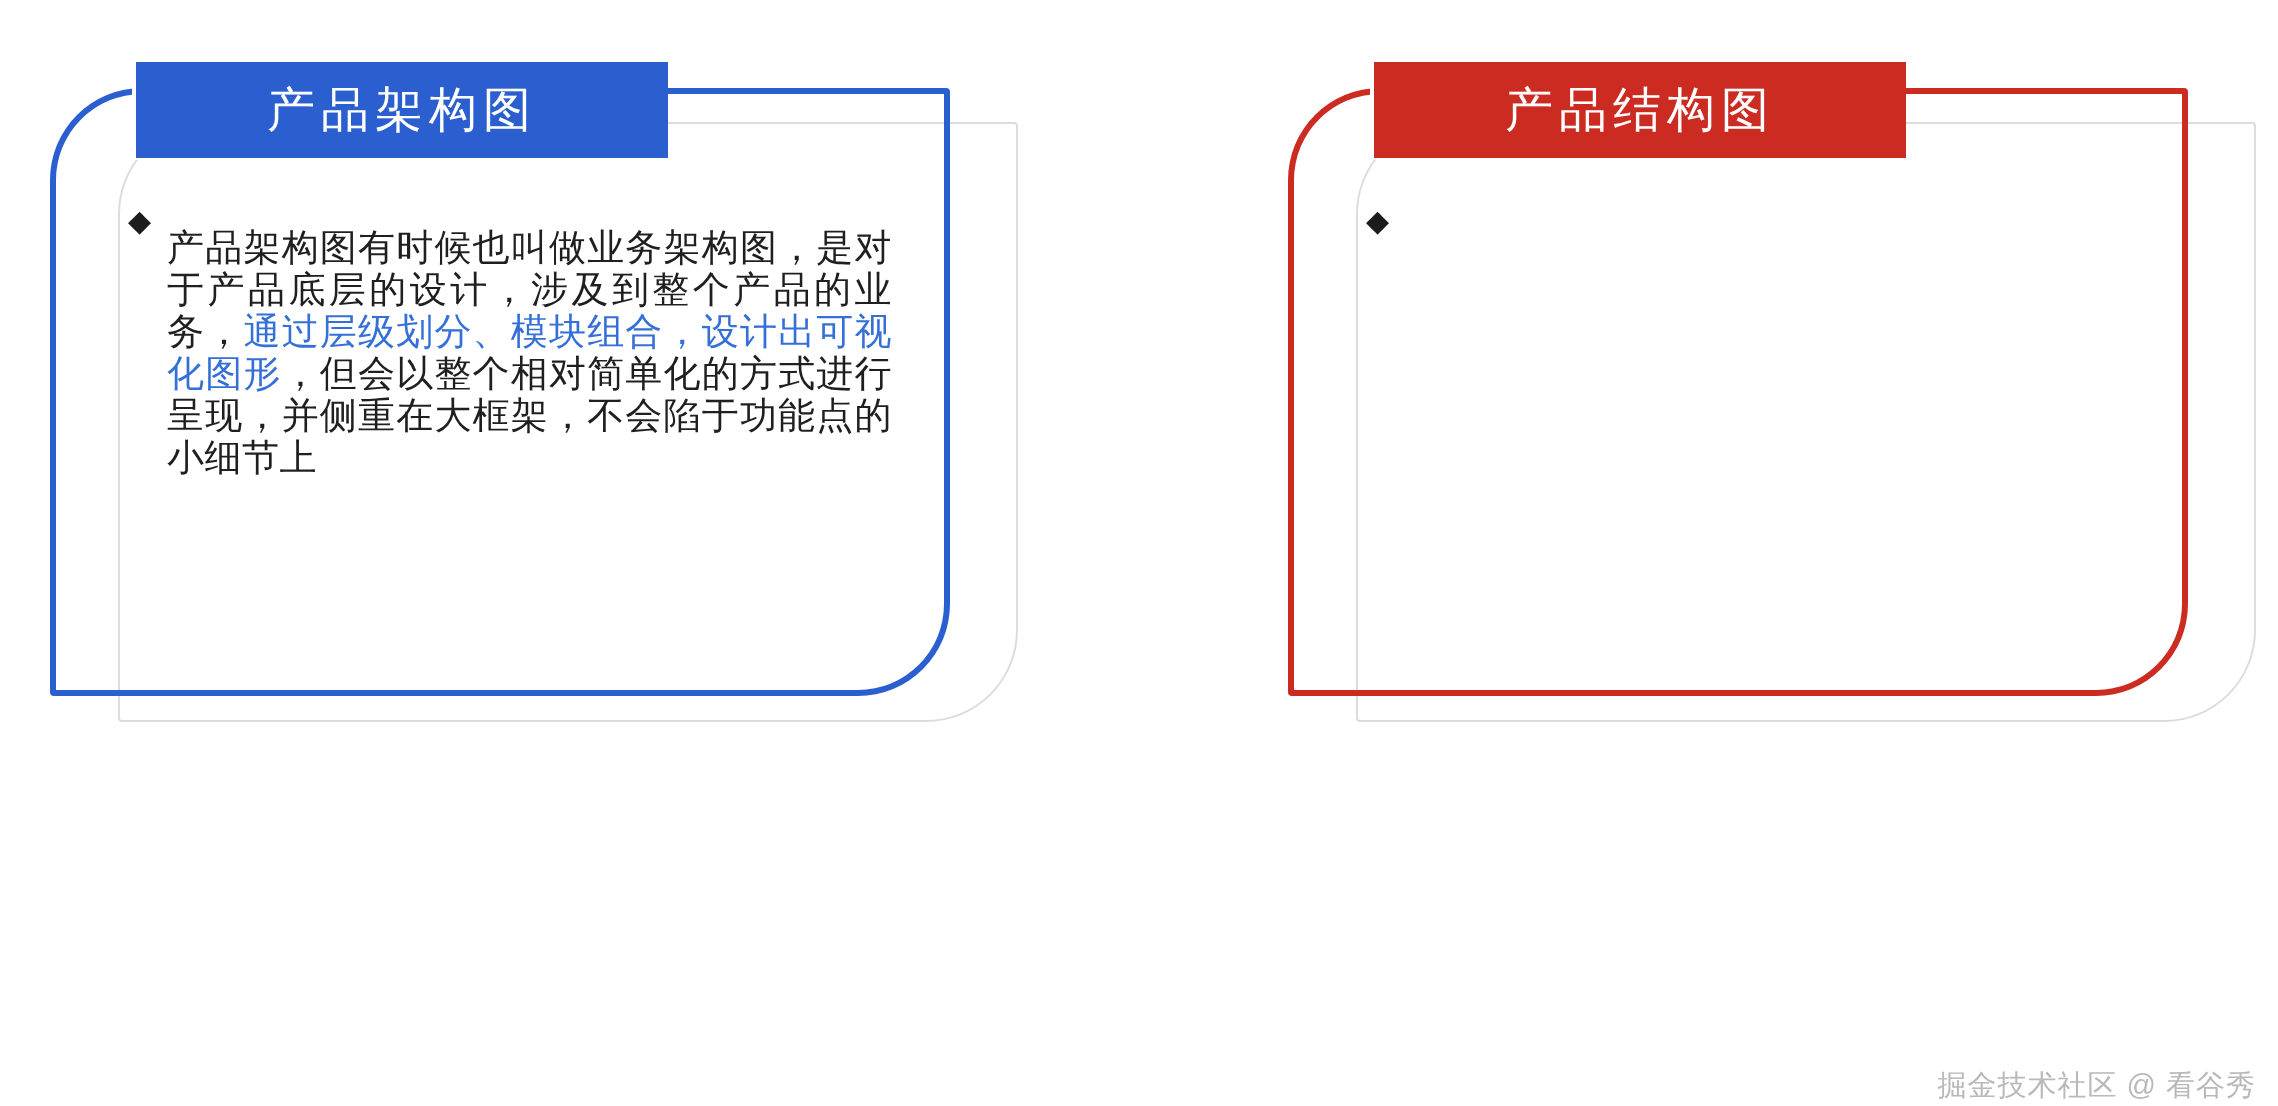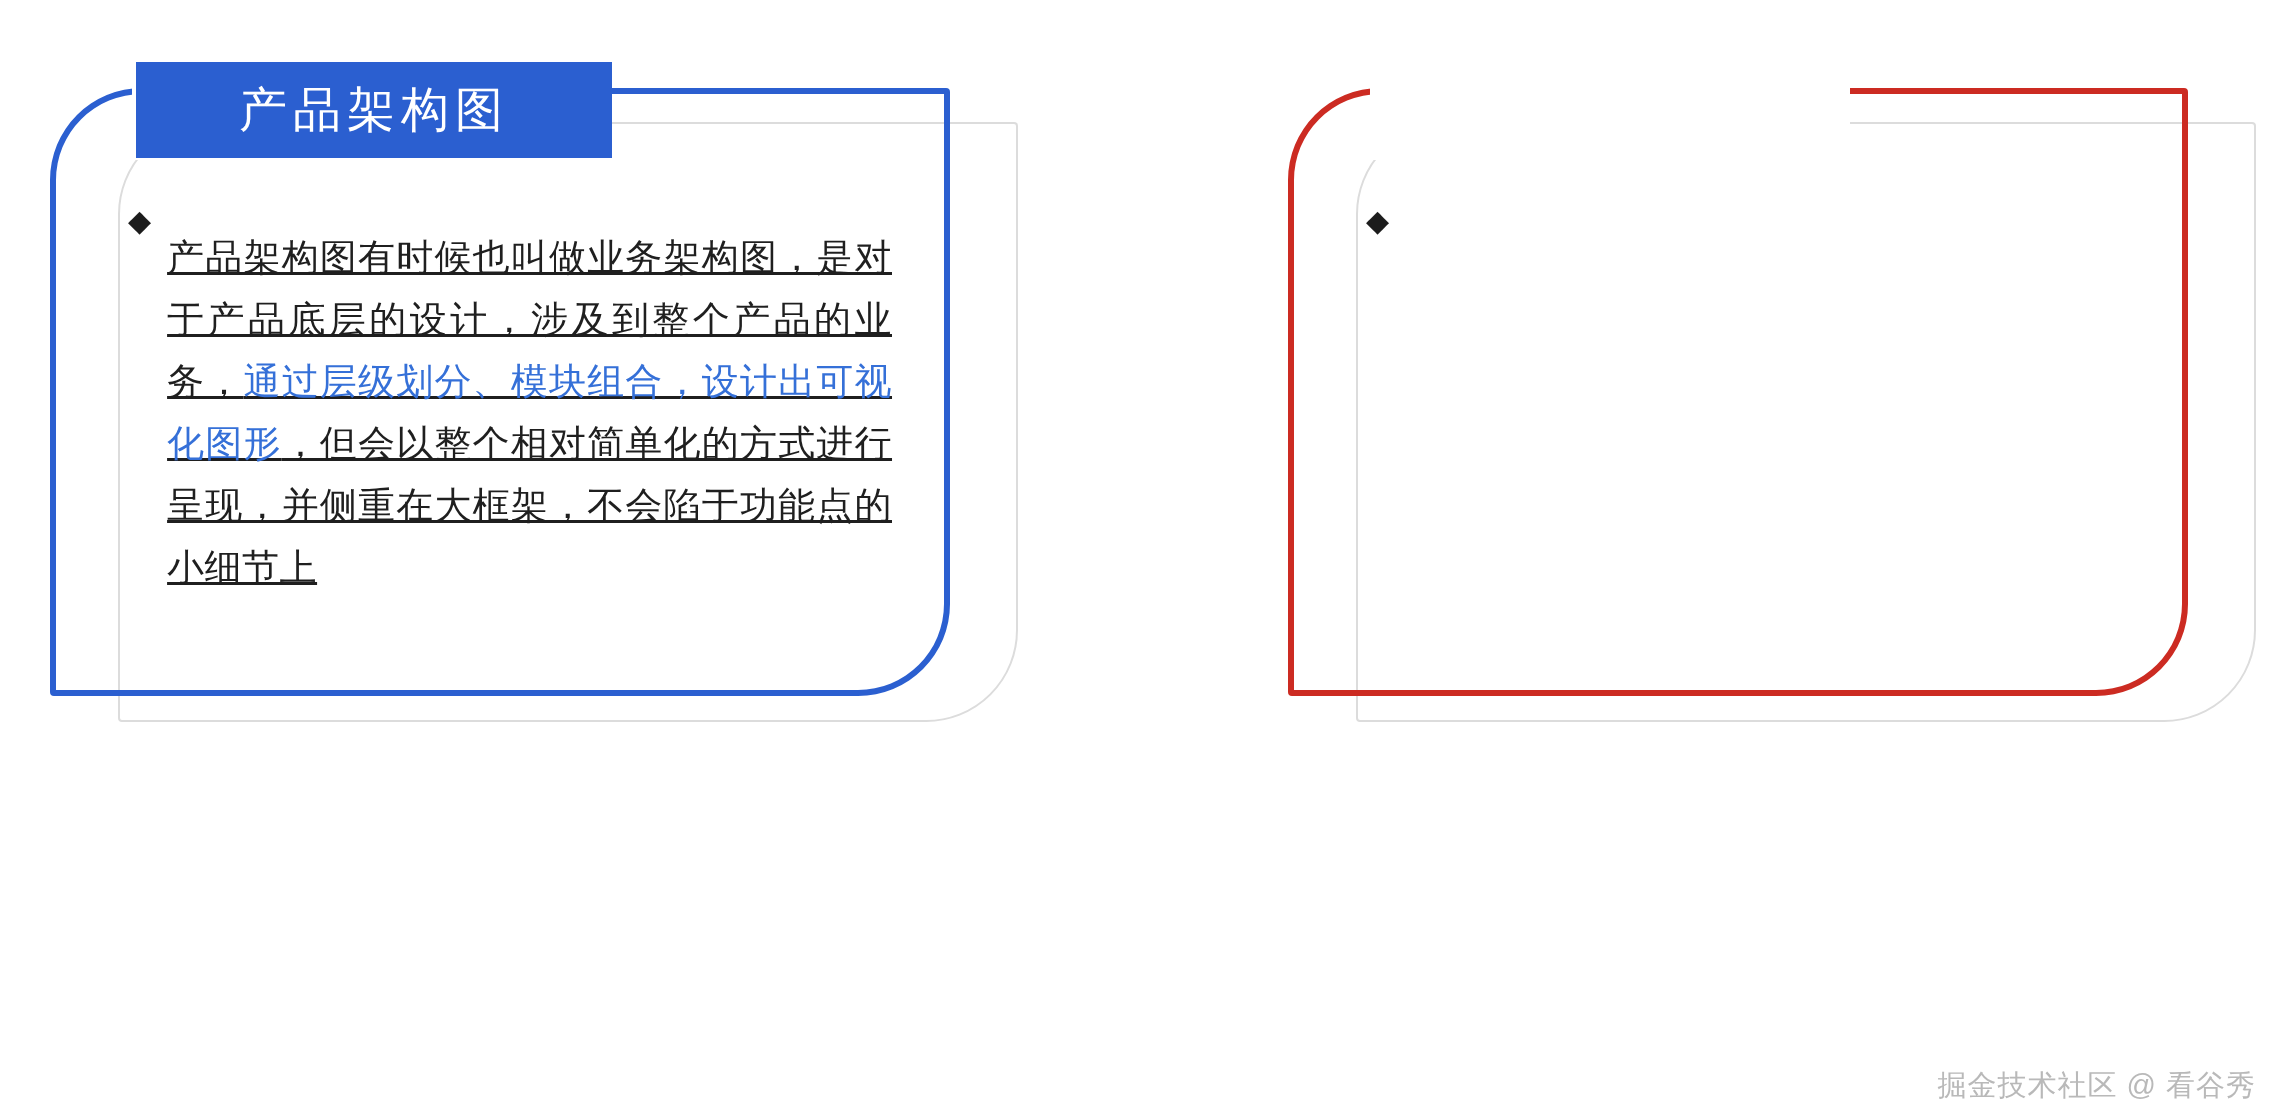--- a/index.html
+++ b/index.html
@@ -67,21 +67,21 @@
     width: 480px;
     height: 100px;
     background: #ffffff;
   }
 
   
   .card-header {
     position: absolute;
     left: 96px;
     top: 62px;
-    width: 476px;
+    width: 532px;
     height: 96px;
     background: #2b5fd0;
     display: flex;
     align-items: center;
     justify-content: center;
   }
   .card-group.right .card-header { background: #cc2b22; }
 
   .card-title {
     color: #ffffff;
@@ -107,26 +107,25 @@
     flex: 0 0 auto;
     font-size: 30px;
     line-height: 62px;
     color: #1c1c1c;
     margin-right: 16px;
     margin-left: 36px;
   }
   .bullet-text {
     flex: 1 1 auto;
     font-size: 37px;
-    line-height: 62px;
+    line-height: 42px;
     color: #1f1f1f;
     letter-spacing: 0.5px;
     text-align: justify;
     text-justify: inter-ideograph;
-    text-decoration: underline;
   }
   .hl { color: #3570d8; }
 
   
   .watermark {
     position: absolute;
     right: 22px;
     bottom: 0;
     font-size: 29px;
     color: #b9b9b9;
@@ -156,20 +155,23 @@
         </p>
       </div>
     </div>
   </div>
 
   <div class="card-group right">
     <div class="card-shadow"></div>
     <div class="card-outline"></div>
     <div class="header-mask"></div>
 
+    <div class="card-header">
+      <span class="card-title">产品结构图</span>
+    </div>
 
     <div class="card-body">
       <div class="bullet-row">
         <span class="bullet-mark">◆</span>
       </div>
     </div>
   </div>
 
   <div class="watermark">掘金技术社区 @ 看谷秀</div>
 

